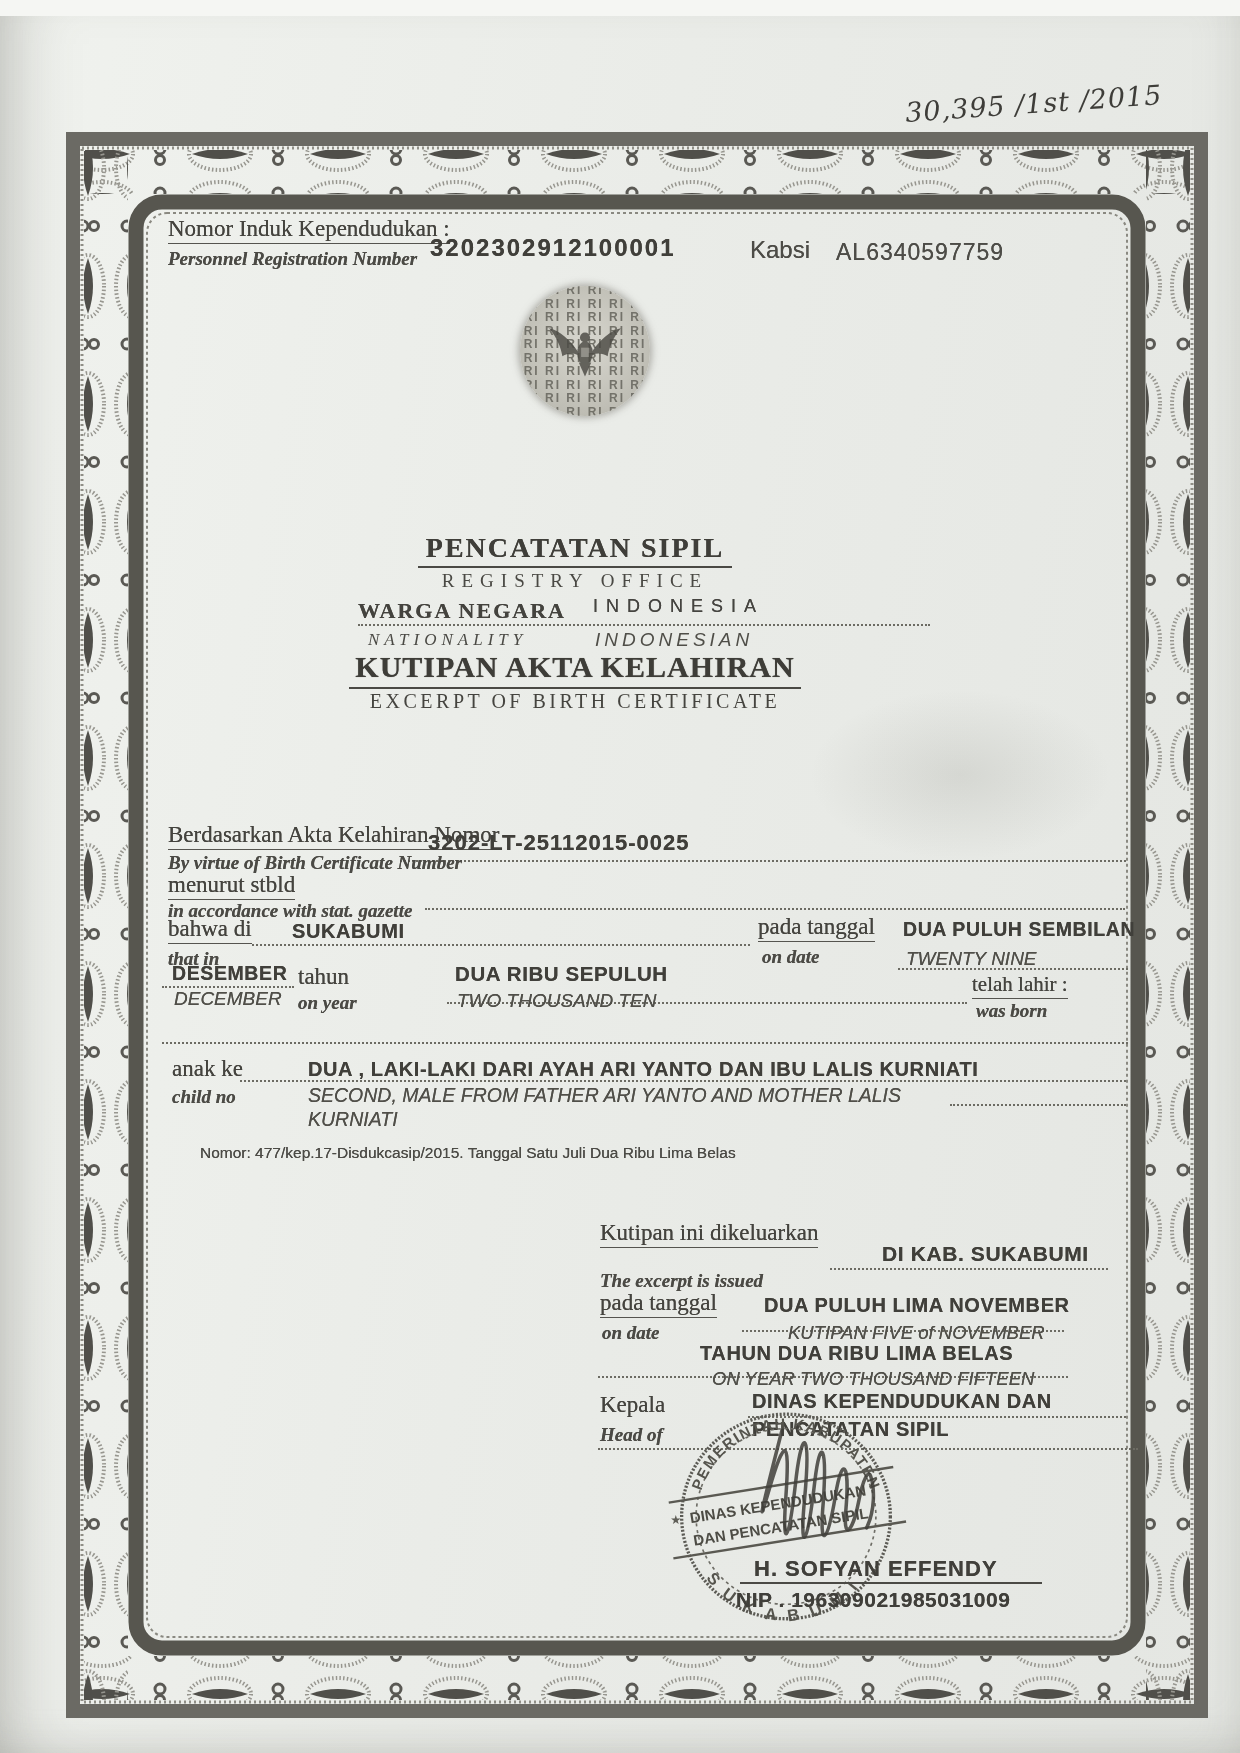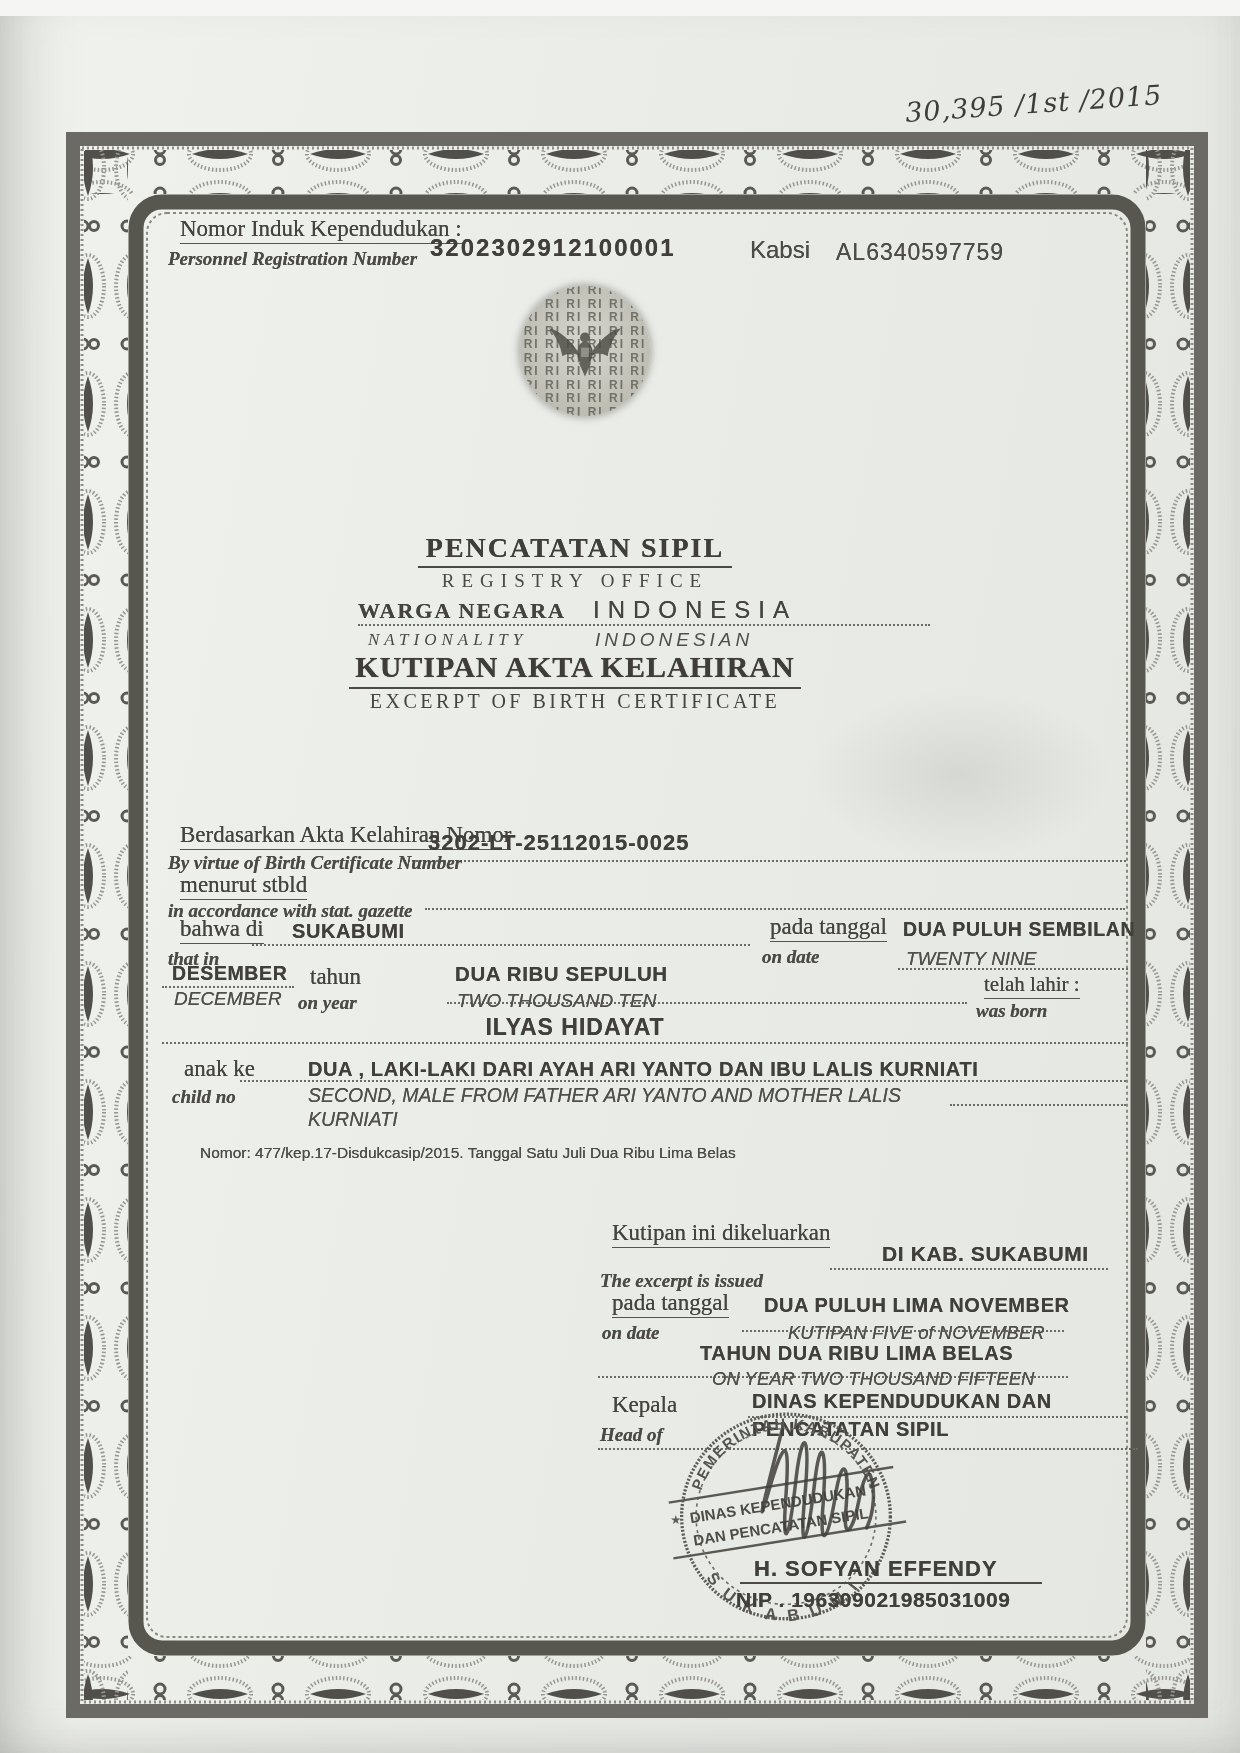--- a/index.html
+++ b/index.html
@@ -5,34 +5,34 @@
   html,body{margin:0;padding:0;background:#d9dbd7;}
   #page{position:relative;width:1240px;height:1753px;overflow:hidden;
         background:linear-gradient(100deg,#f0f2ee 0%,#eaece8 45%,#e4e6e2 100%);
         box-shadow:inset 45px 0 70px -40px rgba(90,90,82,.38), inset -25px 0 60px -40px rgba(110,110,102,.28), inset 0 -30px 60px -40px rgba(110,110,102,.25);
         font-family:"Liberation Serif",serif;}
   .abs{position:absolute;}
   .topstrip{left:0;top:0;width:1240px;height:16px;background:#f5f6f3;}
   .smudge{left:810px;top:690px;width:300px;height:170px;border-radius:50%;
           background:radial-gradient(closest-side,rgba(105,105,95,.14),rgba(105,105,95,0));}
   .hand{font:italic 27px "DejaVu Serif",serif;color:#3e3d39;letter-spacing:1px;transform:rotate(-4deg);}
-  .lab{font-size:23px;color:#44433e;text-shadow:0 0 .5px #55544f;margin-left:12px;}
+  .lab{font-size:23px;color:#44433e;text-shadow:0 0 .5px #55544f;}
   .u{border-bottom:1.6px solid #55544f;padding-bottom:1px;display:inline-block;}
   .len{font-style:italic;font-weight:bold;font-size:19px;color:#4b4a45;text-shadow:0 0 .4px #5a5954;}
   .val{font-family:"Liberation Sans",sans-serif;font-weight:bold;font-size:20px;color:#403f3a;letter-spacing:.6px;text-shadow:0 0 .5px #514f4a;}
   .vale{font-family:"Liberation Sans",sans-serif;font-style:italic;font-size:19px;color:#504f49;text-shadow:0 0 .5px #5a5953;}
   .small{font-family:"Liberation Sans",sans-serif;font-size:15.5px;color:#4c4b46;text-shadow:0 0 .3px #55544f;}
   .dots{height:0;border-bottom:2.6px dotted #6c6b63;}
   .ctr{left:175px;width:800px;text-align:center;}
   .t-office{font-weight:bold;font-size:28px;letter-spacing:2px;color:#3f3e39;border-bottom:2.5px solid #4a4944;padding:0 8px 2px;display:inline-block;text-shadow:0 0 .6px #4a4944;}
   .t-office-en{font-size:19px;letter-spacing:7px;color:#4a4944;}
   .t-doc{font-weight:bold;font-size:30px;letter-spacing:1px;color:#3e3d38;border-bottom:2.5px solid #4a4944;padding:0 6px 3px;display:inline-block;text-shadow:0 0 .7px #4a4944;}
   .t-doc-en{font-size:20px;letter-spacing:3.5px;color:#45443f;}
   .warga{font-size:22px;letter-spacing:2px;color:#44433e;text-shadow:0 0 .5px #514f4a;font-weight:bold;}
-  .indo{font-family:"Liberation Sans",sans-serif;font-size:24px;letter-spacing:8px;color:#454440;text-shadow:0 0 .5px #514f4a;}
+  .indo{font-family:"Liberation Sans",sans-serif;font-size:18px;letter-spacing:8px;color:#454440;text-shadow:0 0 .5px #514f4a;}
   .natl{font-style:italic;font-size:17px;letter-spacing:5px;color:#4b4a45;}
   .indoe{font-family:"Liberation Sans",sans-serif;font-style:italic;font-size:19px;letter-spacing:4px;color:#4f4e48;}
   .sans{font-family:"Liberation Sans",sans-serif;}
   .seal{width:130px;height:130px;border-radius:50%;overflow:hidden;
         background:radial-gradient(circle at 50% 45%,#d8d7cf 0%,#c4c3ba 55%,#b3b2a9 100%);
         box-shadow:0 0 7px 2px rgba(125,124,116,.55);}
   .seal-ri{position:absolute;left:-6px;top:-2px;width:142px;font:bold 12px/13.5px "Liberation Sans",sans-serif;
            letter-spacing:2px;color:#6f6e66;text-align:center;opacity:.95;}
   .seal-eagle{position:absolute;left:26px;top:16px;width:78px;height:96px;opacity:.82;}
   .solidline{height:0;border-bottom:2.5px solid #4b4a45;}
@@ -136,23 +136,20 @@
   <span class="abs val" style="left:172px;top:962px;font-size:19.5px">DESEMBER</span>
   <span class="abs vale" style="left:174px;top:988px">DECEMBER</span>
   <span class="abs lab" style="left:298px;top:964px">tahun</span>
   <span class="abs len" style="left:298px;top:992px">on year</span>
   <span class="abs val" style="left:455px;top:962px;font-size:20.5px">DUA RIBU SEPULUH</span>
   <span class="abs vale" style="left:457px;top:990px">TWO THOUSAND TEN</span>
   <span class="abs lab u" style="left:972px;top:972px;font-size:21px">telah lahir :</span>
   <span class="abs len" style="left:976px;top:1000px">was born</span>
 
   <div class="abs dots" style="left:162px;top:1042px;width:966px"></div>
-  <div class="abs ctr" style="top:1014px">
-    <span class="val" style="font-size:23px;letter-spacing:1px">ILYAS HIDAYAT</span>
-  </div>
 
   <div class="abs dots" style="left:240px;top:1080px;width:886px"></div>
   <div class="abs dots" style="left:950px;top:1104px;width:176px"></div>
   <span class="abs lab" style="left:172px;top:1056px">anak ke</span>
   <span class="abs len" style="left:172px;top:1086px">child no</span>
   <span class="abs val" style="left:308px;top:1058px">DUA , LAKI-LAKI DARI AYAH ARI YANTO DAN IBU LALIS KURNIATI</span>
   <span class="abs vale" style="left:308px;top:1084px;font-size:19.5px">SECOND, MALE FROM FATHER ARI YANTO AND MOTHER LALIS</span>
   <span class="abs vale" style="left:308px;top:1108px;font-size:19.5px">KURNIATI</span>
 
   <span class="abs small" style="left:200px;top:1144px">Nomor: 477/kep.17-Disdukcasip/2015. Tanggal Satu Juli Dua Ribu Lima Belas</span>

